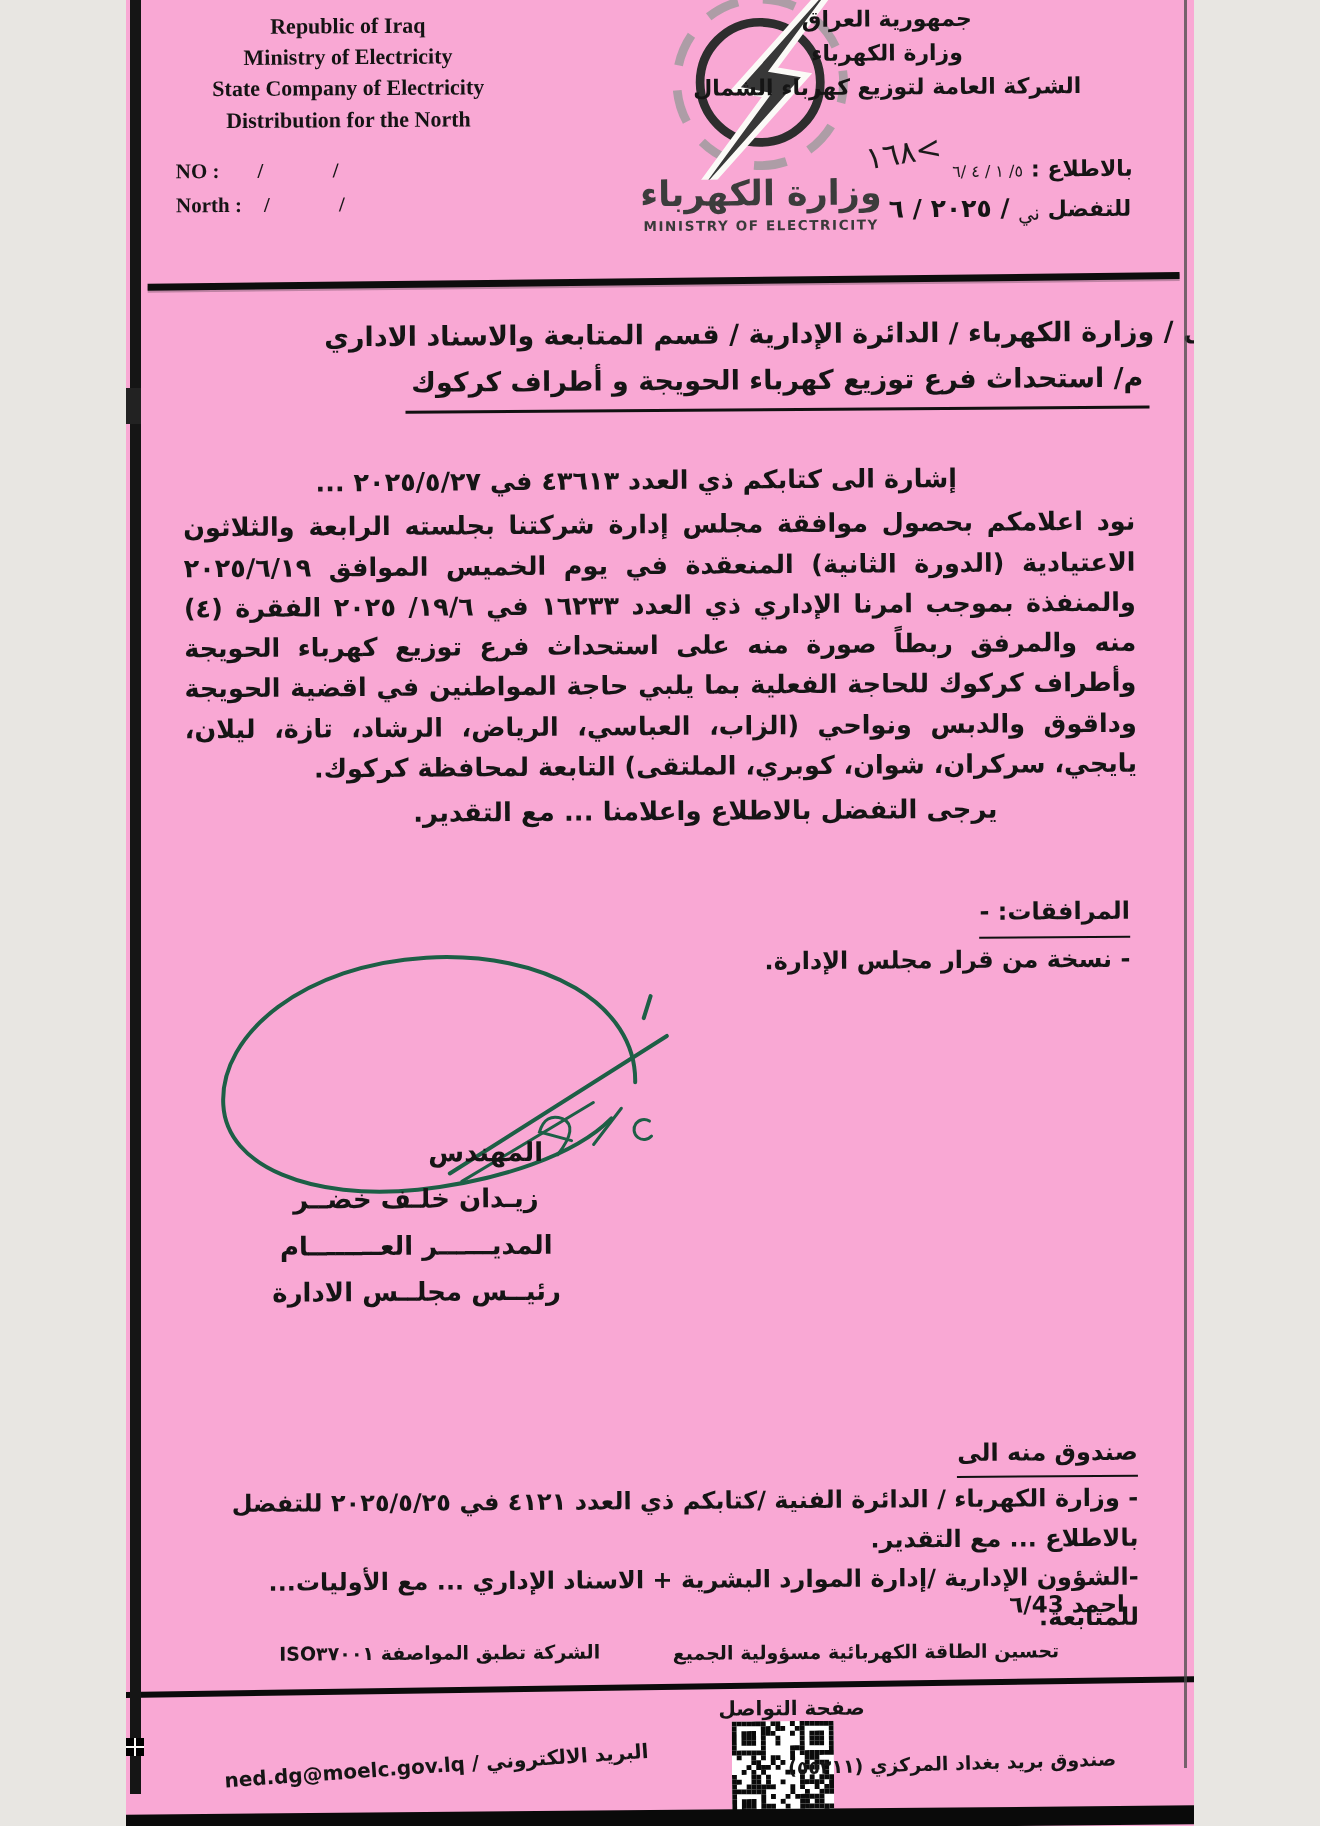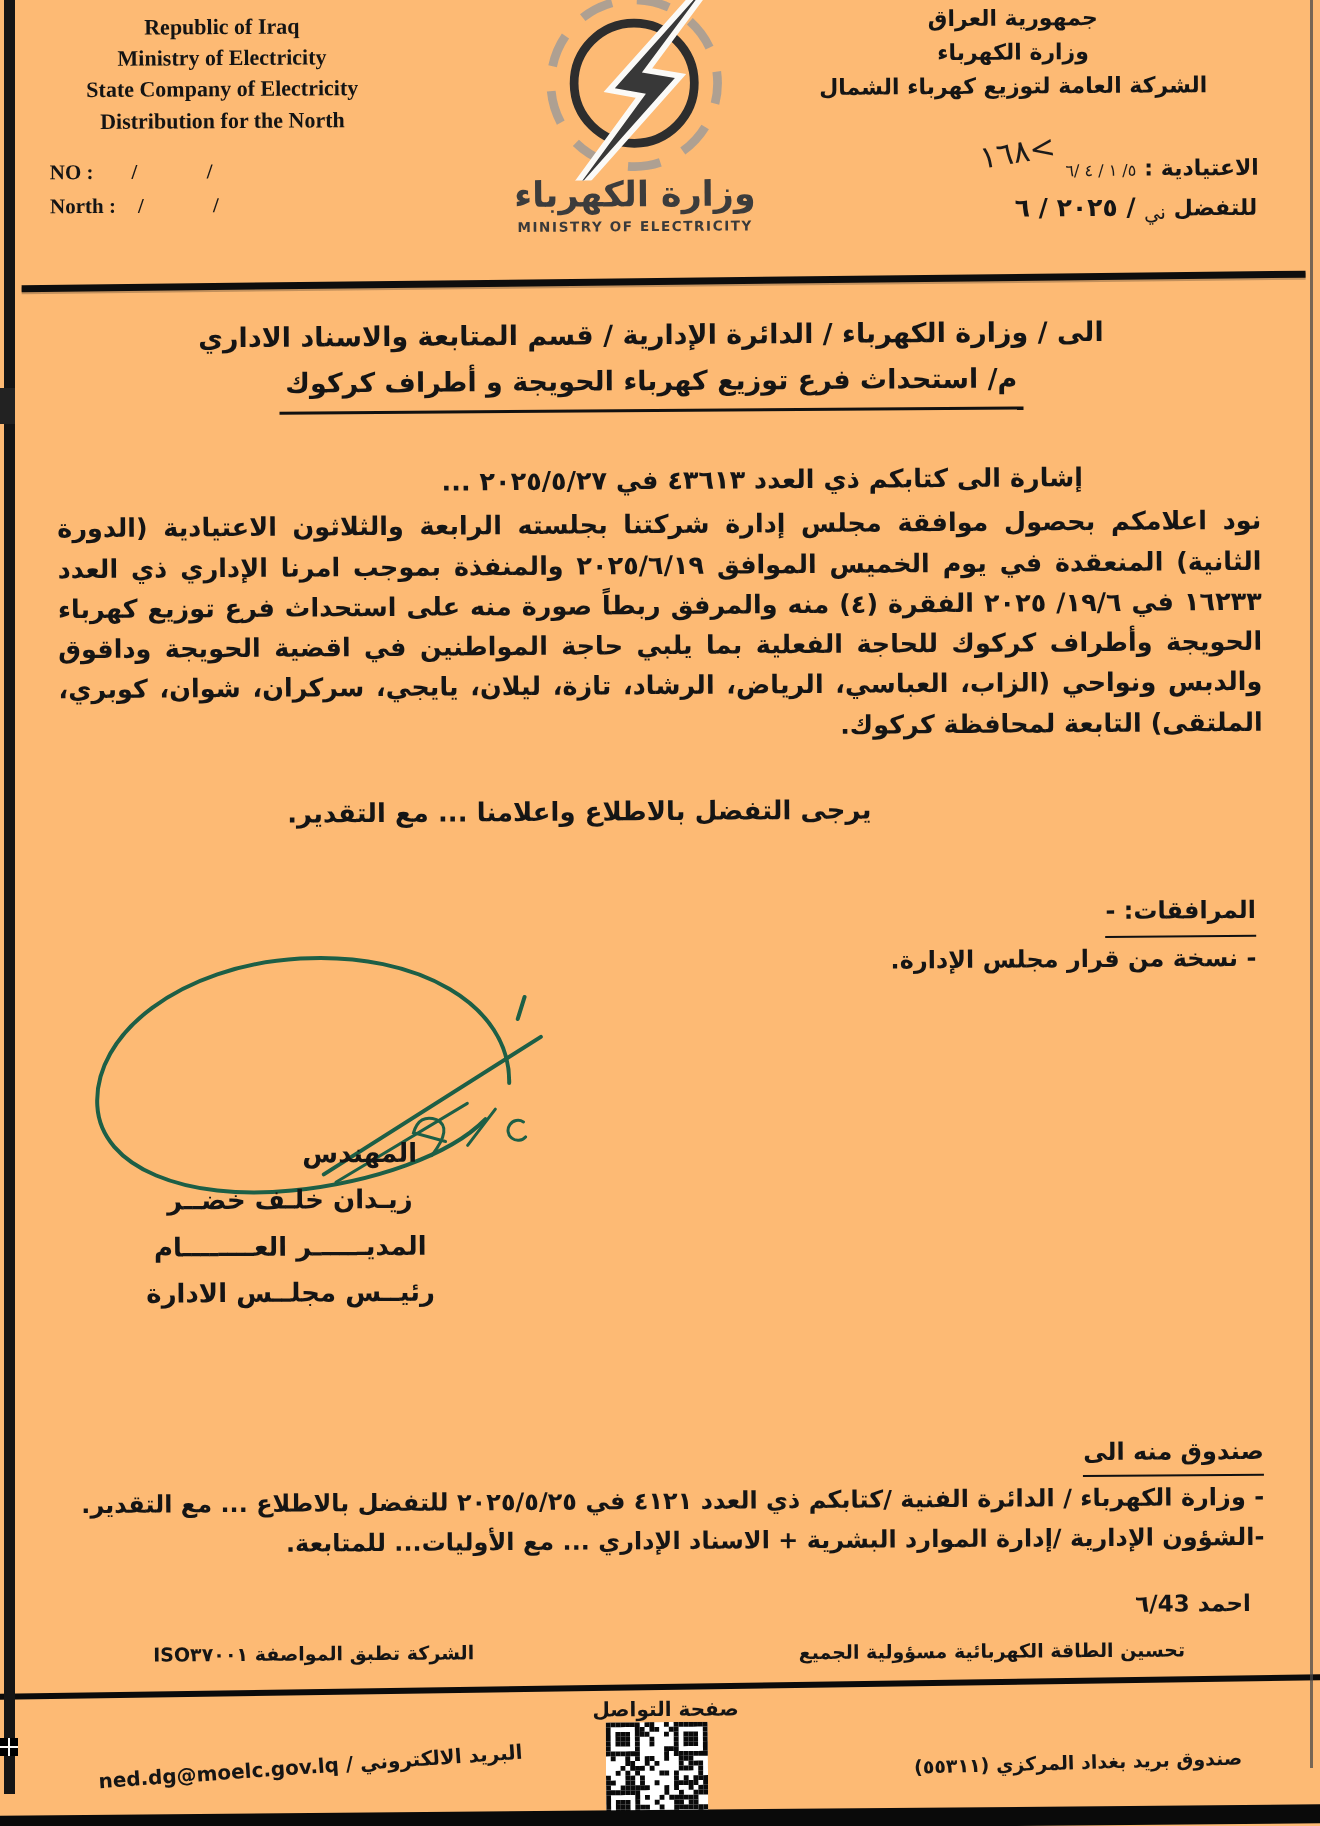--- a/index.html
+++ b/index.html
@@ -1,18 +1,18 @@
 <!DOCTYPE html>
 <html><head>
 <meta charset="utf-8">
 <style>
   html,body{margin:0;padding:0;background:#e8e6e2;}
   .page{
-    position:relative;width:1320px;height:1826px;margin:0 auto;
-    background:#fdba74;overflow:hidden;
+    position:relative;width:1068px;height:1826px;margin:0 auto;
+    background:#f9a8d4;overflow:hidden;
     font-family:"DejaVu Sans",sans-serif;color:#151515;
   }
   .tilt{position:absolute;inset:0;transform:rotate(-0.4deg);transform-origin:50% 50%;}
 
   
   .en-header{
     position:absolute;left:46px;top:8px;width:364px;text-align:center;
     font-family:"Liberation Serif",serif;font-weight:bold;font-size:22px;
     line-height:1.42;color:#141414;
   }
@@ -126,21 +126,21 @@
     <div class="no-row" style="top:156px;">
       <span>NO :</span><span class="slashes">/ /</span>
     </div>
     <div class="no-row" style="top:190px;">
       <span>North :</span><span class="slashes" style="margin-left:22px;">/ /</span>
     </div>
 
     <div class="ref-ar" style="right:56px;top:150px;">
       <span class="hand hand-a">١٦٨&lt;</span>
       <span class="hand hand-b">٥/ ١ / ٤ /٦</span>
-      <span class="ref-label">الاعتيادية :</span>
+      <span class="ref-label">بالاطلاع :</span>
     </div>
     <div class="ref-ar" style="right:58px;top:196px;">
       <span class="ref-val">٢٠٢٥ / ٦ /</span>
       <span class="hand hand-c">ني</span>
       <span class="ref-label">للتفضل</span>
     </div>
 
     <div class="top-rule"></div>
 
     <div class="addressee">

